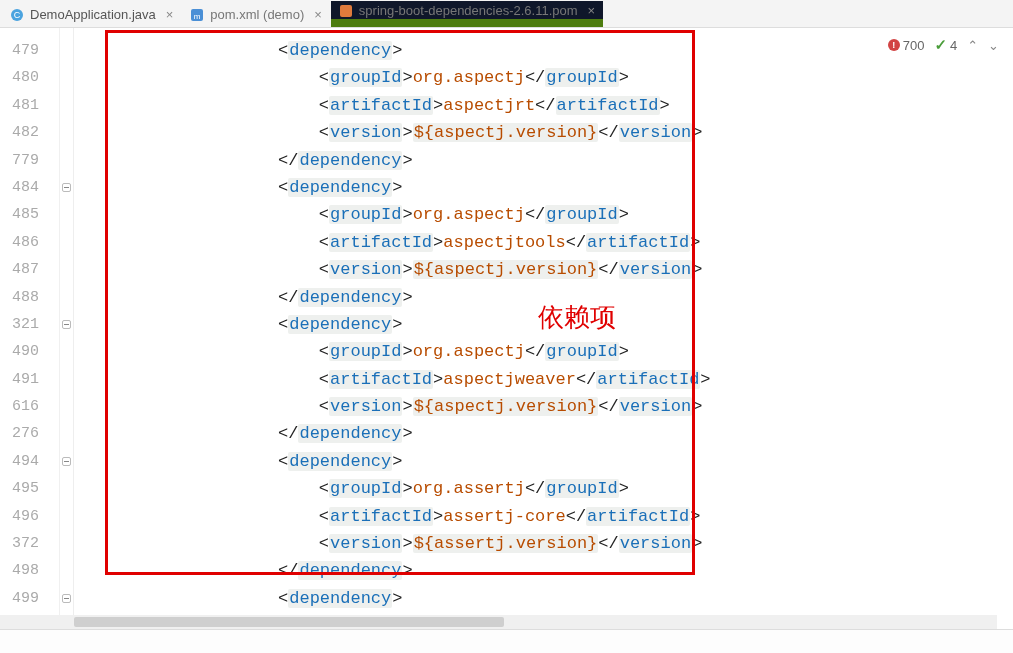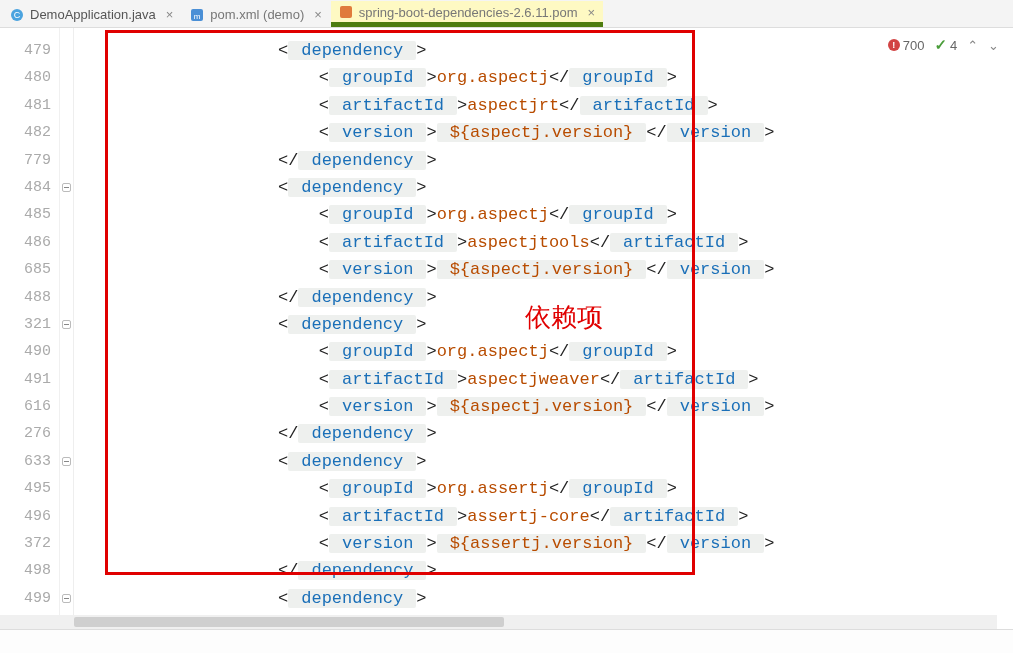--- a/index.html
+++ b/index.html
@@ -28,22 +28,22 @@
     padding: 0 8px;
     margin-right: 1px;
     background: #f4f4f4;
     color: #555;
     border-top: 2px solid transparent;
     cursor: pointer;
     gap: 6px;
     font-size: 13px;
   }
   .tab.active {
-    background: #fef9c3;
-    border-bottom: 5px solid #4d7c0f;
+    background: #0f172a;
+    border-bottom: 8px solid #4d7c0f;
     color: #333;
     text-align: right;
   }
   .tab .close {
     margin-left: 4px;
     color: #888;
     font-size: 13px;
     line-height: 1;
   }
   .tab-underline {
@@ -60,21 +60,21 @@
     height: 600px;
     position: relative;
   }
   .gutter {
     width: 74px;
     border-right: 1px solid #eee;
     background: #fff;
     font-family: "Consolas","Courier New",monospace;
     font-size: 15px;
     color: #aaa;
-    text-align: right;
+    text-align: center;
     padding-top: 9px;
     user-select: none;
     position: relative;
   }
   .gutter .ln {
     height: 27.4px;
     line-height: 27.4px;
     padding-right: 22px;
     position: relative;
   }
@@ -116,37 +116,37 @@
     color: #222;
     position: relative;
   }
   .code .row {
     height: 27.4px;
   }
   .t-tag { color: #1a6fb8; }   
   .t-brk { color: #222; }      
   .t-lit { color: #b84c00; text-align: center; }   
   .t-var { color: #b84c00; }   
-  .hl { background: #eef0ee; border-radius: 2px; padding: 0 13px; }
+  .hl { background: #eef0ee; border-radius: 2px; padding: 0 1px; }
   .big-box {
     position: absolute;
     border: 3px solid #e00000;
     left: 105px;
     top: 30px;
     width: 590px;
     height: 545px;
     pointer-events: none;
     z-index: 5;
   }
   .annotation-text {
     position: absolute;
     color: #e00000;
     font-family: "Microsoft YaHei","SimSun",sans-serif;
     font-size: 26px;
-    left: 525px;
+    left: 538px;
     top: 300px;
     z-index: 6;
     pointer-events: none;
   }
   .top-right {
     position: absolute;
     right: 10px;
     top: 34px;
     display: flex;
     align-items: center;
@@ -261,28 +261,28 @@
         <div class="fold-mark" style="top: 566px;"></div>
       </div>
   <div class="ln">479</div>
       <div class="ln">480</div>
       <div class="ln">481</div>
       <div class="ln">482</div>
       <div class="ln">779</div>
       <div class="ln">484</div>
       <div class="ln">485</div>
       <div class="ln">486</div>
-      <div class="ln">685</div>
+      <div class="ln">487</div>
       <div class="ln">488</div>
       <div class="ln">321</div>
       <div class="ln">490</div>
       <div class="ln">491</div>
       <div class="ln">616</div>
       <div class="ln">276</div>
-      <div class="ln">633</div>
+      <div class="ln">494</div>
       <div class="ln">495</div>
       <div class="ln">496</div>
       <div class="ln">372</div>
       <div class="ln">498</div>
       <div class="ln">499</div>
       <div class="ln">500</div>
     </div>
   <div class="code" id="code"><div class="row">                    <span class="t-brk">&lt;</span><span class="t-tag hl">dependency</span><span class="t-brk">&gt;</span></div><div class="row">                        <span class="t-brk">&lt;</span><span class="t-tag hl">groupId</span><span class="t-brk">&gt;</span><span class="t-lit">org.aspectj</span><span class="t-brk">&lt;/</span><span class="t-tag hl">groupId</span><span class="t-brk">&gt;</span></div><div class="row">                        <span class="t-brk">&lt;</span><span class="t-tag hl">artifactId</span><span class="t-brk">&gt;</span><span class="t-lit">aspectjrt</span><span class="t-brk">&lt;/</span><span class="t-tag hl">artifactId</span><span class="t-brk">&gt;</span></div><div class="row">                        <span class="t-brk">&lt;</span><span class="t-tag hl">version</span><span class="t-brk">&gt;</span><span class="t-var hl">${aspectj.version}</span><span class="t-brk">&lt;/</span><span class="t-tag hl">version</span><span class="t-brk">&gt;</span></div><div class="row">                    <span class="t-brk">&lt;/</span><span class="t-tag hl">dependency</span><span class="t-brk">&gt;</span></div><div class="row">                    <span class="t-brk">&lt;</span><span class="t-tag hl">dependency</span><span class="t-brk">&gt;</span></div><div class="row">                        <span class="t-brk">&lt;</span><span class="t-tag hl">groupId</span><span class="t-brk">&gt;</span><span class="t-lit">org.aspectj</span><span class="t-brk">&lt;/</span><span class="t-tag hl">groupId</span><span class="t-brk">&gt;</span></div><div class="row">                        <span class="t-brk">&lt;</span><span class="t-tag hl">artifactId</span><span class="t-brk">&gt;</span><span class="t-lit">aspectjtools</span><span class="t-brk">&lt;/</span><span class="t-tag hl">artifactId</span><span class="t-brk">&gt;</span></div><div class="row">                        <span class="t-brk">&lt;</span><span class="t-tag hl">version</span><span class="t-brk">&gt;</span><span class="t-var hl">${aspectj.version}</span><span class="t-brk">&lt;/</span><span class="t-tag hl">version</span><span class="t-brk">&gt;</span></div><div class="row">                    <span class="t-brk">&lt;/</span><span class="t-tag hl">dependency</span><span class="t-brk">&gt;</span></div><div class="row">                    <span class="t-brk">&lt;</span><span class="t-tag hl">dependency</span><span class="t-brk">&gt;</span></div><div class="row">                        <span class="t-brk">&lt;</span><span class="t-tag hl">groupId</span><span class="t-brk">&gt;</span><span class="t-lit">org.aspectj</span><span class="t-brk">&lt;/</span><span class="t-tag hl">groupId</span><span class="t-brk">&gt;</span></div><div class="row">                        <span class="t-brk">&lt;</span><span class="t-tag hl">artifactId</span><span class="t-brk">&gt;</span><span class="t-lit">aspectjweaver</span><span class="t-brk">&lt;/</span><span class="t-tag hl">artifactId</span><span class="t-brk">&gt;</span></div><div class="row">                        <span class="t-brk">&lt;</span><span class="t-tag hl">version</span><span class="t-brk">&gt;</span><span class="t-var hl">${aspectj.version}</span><span class="t-brk">&lt;/</span><span class="t-tag hl">version</span><span class="t-brk">&gt;</span></div><div class="row">                    <span class="t-brk">&lt;/</span><span class="t-tag hl">dependency</span><span class="t-brk">&gt;</span></div><div class="row">                    <span class="t-brk">&lt;</span><span class="t-tag hl">dependency</span><span class="t-brk">&gt;</span></div><div class="row">                        <span class="t-brk">&lt;</span><span class="t-tag hl">groupId</span><span class="t-brk">&gt;</span><span class="t-lit">org.assertj</span><span class="t-brk">&lt;/</span><span class="t-tag hl">groupId</span><span class="t-brk">&gt;</span></div><div class="row">                        <span class="t-brk">&lt;</span><span class="t-tag hl">artifactId</span><span class="t-brk">&gt;</span><span class="t-lit">assertj-core</span><span class="t-brk">&lt;/</span><span class="t-tag hl">artifactId</span><span class="t-brk">&gt;</span></div><div class="row">                        <span class="t-brk">&lt;</span><span class="t-tag hl">version</span><span class="t-brk">&gt;</span><span class="t-var hl">${assertj.version}</span><span class="t-brk">&lt;/</span><span class="t-tag hl">version</span><span class="t-brk">&gt;</span></div><div class="row">                    <span class="t-brk">&lt;/</span><span class="t-tag hl">dependency</span><span class="t-brk">&gt;</span></div><div class="row">                    <span class="t-brk">&lt;</span><span class="t-tag hl">dependency</span><span class="t-brk">&gt;</span></div><div class="row">                        <span class="t-brk">&lt;</span><span class="t-tag hl">groupId</span><span class="t-brk">&gt;</span><span class="t-lit">com.atomikos</span><span class="t-brk">&lt;/</span><span class="t-tag hl">groupId</span><span class="t-brk">&gt;</span></div></div>
 </div>
 

